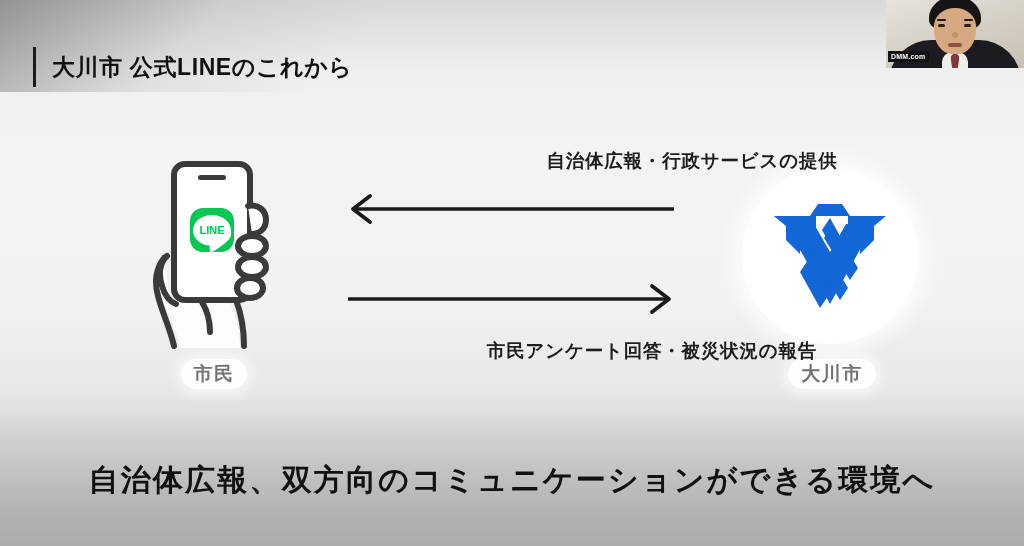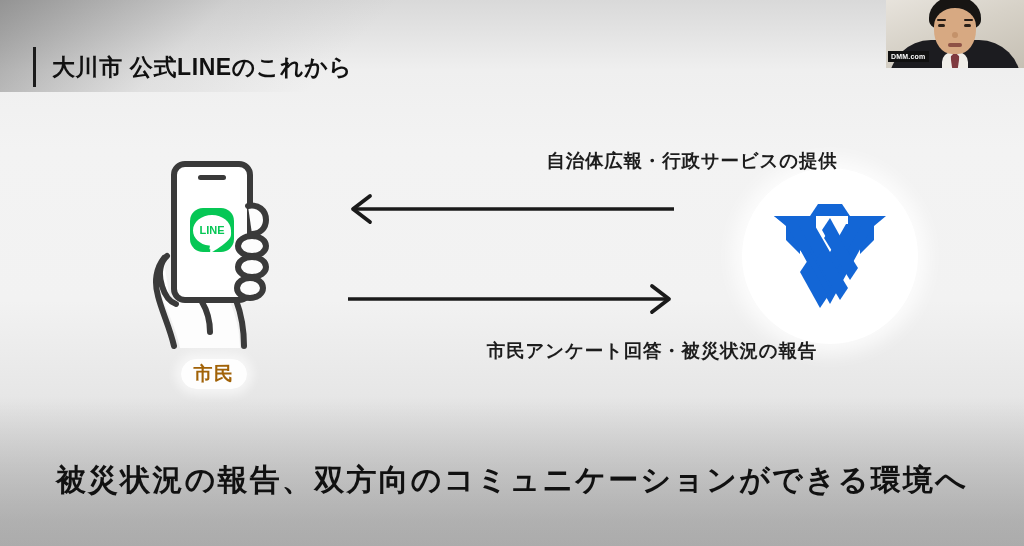--- a/index.html
+++ b/index.html
@@ -180,21 +180,21 @@
     height: 200px;
   }
   .citizen svg { display: block; }
 
   .pill {
     position: absolute;
     background: rgba(255,255,255,0.93);
     border-radius: 16px;
     font-size: 19px;
     font-weight: bold;
-    color: #a16207;
+    color: #737373;
     display: flex;
     align-items: center;
     justify-content: center;
     letter-spacing: 1.5px;
     box-shadow: 0 0 10px 6px rgba(255,255,255,0.55);
   }
   .pill-citizen {
     left: 181px;
     top: 359px;
     width: 66px;
@@ -358,32 +358,35 @@
       <path d="M46 44 L66 80 L58 92 L38 56 Z" fill="#1366D6"></path>
       <path d="M36 64 L56 100 L48 112 L28 76 Z" fill="#1366D6"></path>
 
       <path d="M26 28 L58 86 L90 28 L74 28 L58 56 L42 28 Z" fill="#1366D6"></path>
 
       <path d="M60 30 L86 72 L78 84 L52 42 Z" fill="#1366D6"></path>
       <path d="M52 52 L76 92 L68 104 L44 64 Z" fill="#1366D6"></path>
     </svg>
   </div>
 
+  <div class="pill pill-city">
+    <span>大川市</span>
+  </div>
 
   <div class="arrow-label label-top">自治体広報・行政サービスの提供</div>
   <div class="arrow-top">
     <svg width="326" height="34" viewBox="0 0 326 34" xmlns="http://www.w3.org/2000/svg">
       <line x1="6" y1="17" x2="326" y2="17" stroke="#1a1a1a" stroke-width="3.4"></line>
       <polyline points="22,4 5,17 22,30" fill="none" stroke="#1a1a1a" stroke-width="3.8" stroke-linecap="round" stroke-linejoin="round"></polyline>
     </svg>
   </div>
 
   <div class="arrow-bottom">
     <svg width="326" height="34" viewBox="0 0 326 34" xmlns="http://www.w3.org/2000/svg">
       <line x1="0" y1="17" x2="320" y2="17" stroke="#1a1a1a" stroke-width="3.4"></line>
       <polyline points="304,4 321,17 304,30" fill="none" stroke="#1a1a1a" stroke-width="3.8" stroke-linecap="round" stroke-linejoin="round"></polyline>
     </svg>
   </div>
   <div class="arrow-label label-bottom">市民アンケート回答・被災状況の報告</div>
 
-  <div class="headline">被災状況の報告、双方向のコミュニケーションができる環境へ</div>
+  <div class="headline">自治体広報、双方向のコミュニケーションができる環境へ</div>
 
 </div>
 
 </body></html>

